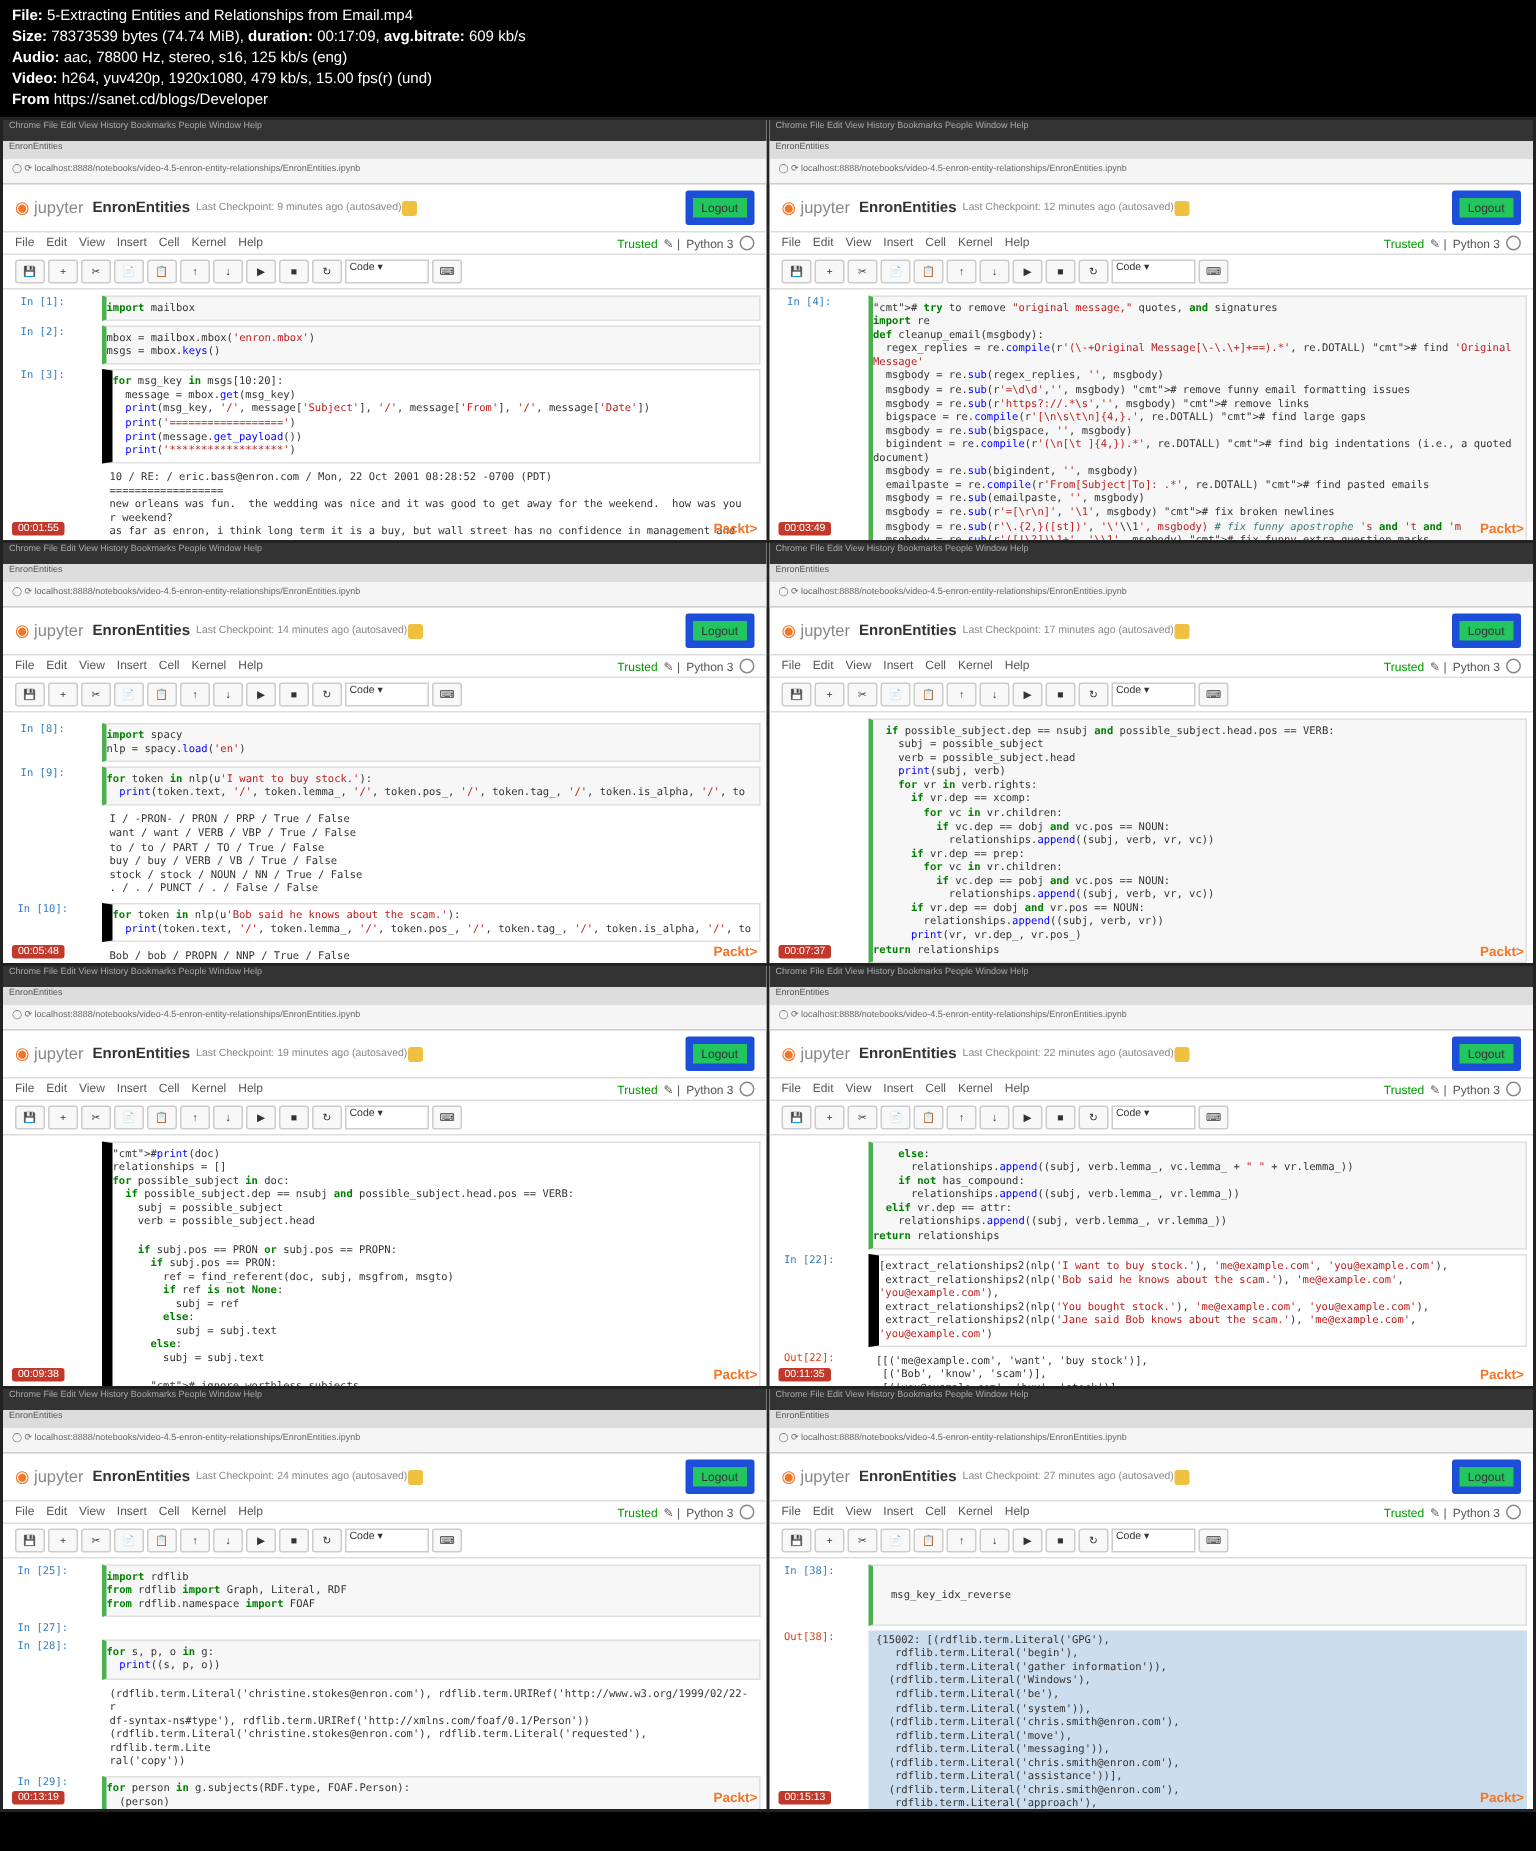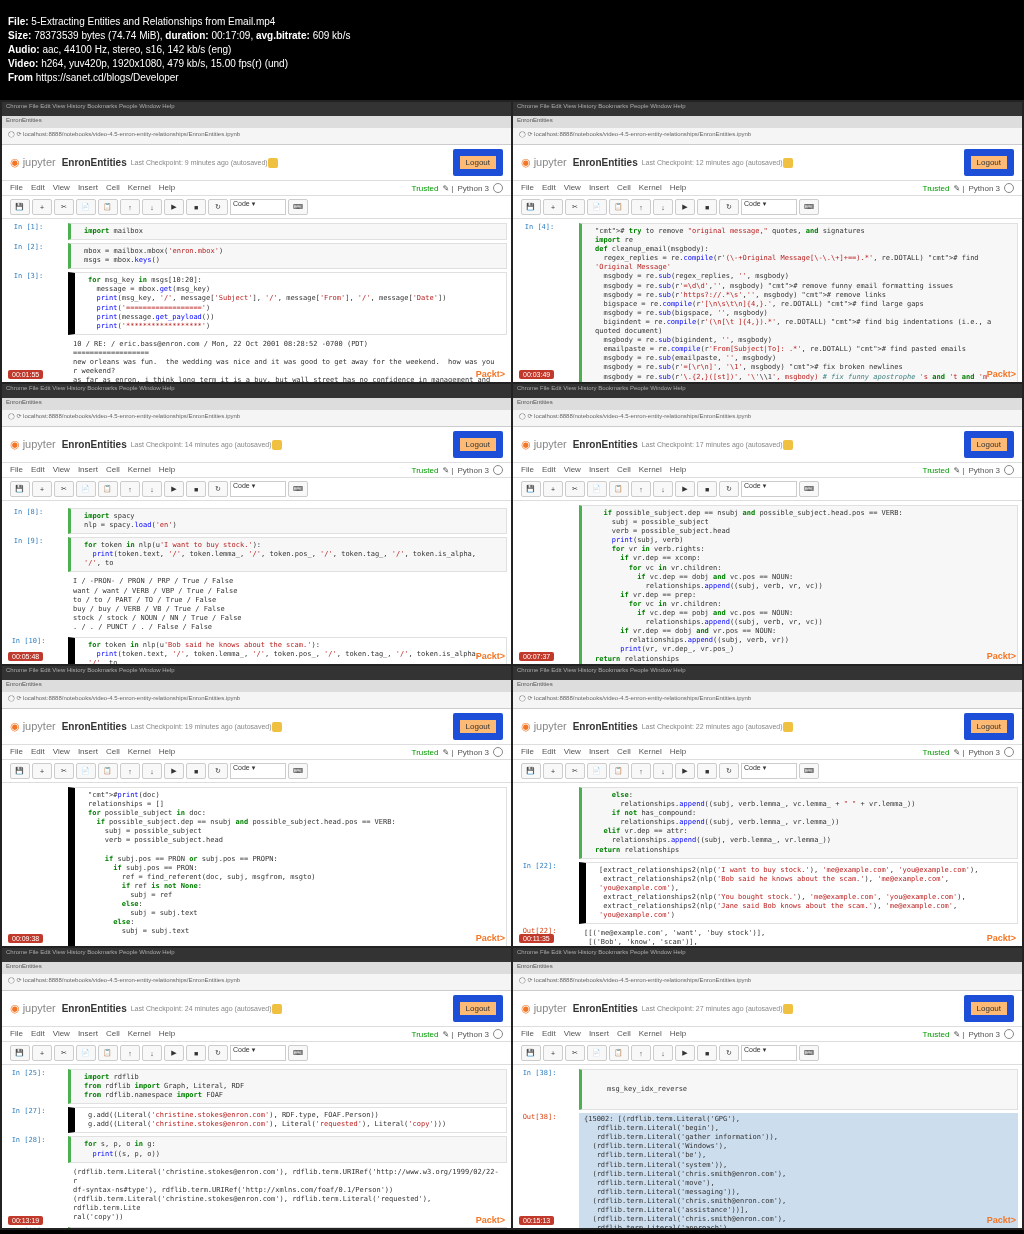--- a/index.html
+++ b/index.html
@@ -1,58 +1,58 @@
 <!DOCTYPE html>
 <html><head>
 <meta charset="utf-8">
 <style>
 body{margin:0;background:#000;font-family:Arial,sans-serif;font-size:10px;color:#fff}
-.header{padding:15px 8px;line-height:1.4}
+.header{padding:4px 8px;line-height:1.4}
 .header b{font-weight:bold}
 .grid{display:grid;grid-template-columns:1fr 1fr;gap:2px;padding:2px;background:#222}
 .panel{background:#fff;color:#333;height:280px;overflow:hidden;position:relative}
 .macbar{background:#333;height:12px;font-size:6px;color:#aaa;padding:1px 4px}
 .tabbar{background:#ddd;height:10px;font-size:6px;padding:1px 4px;color:#555}
 .urlbar{background:#f5f5f5;height:12px;font-size:6px;padding:2px 6px;color:#666;border-bottom:1px solid #ccc}
 .jhead{display:flex;align-items:center;padding:4px 8px;border-bottom:1px solid #ddd}
 .jlogo{font-size:11px;color:#888}
 .jlogo span{color:#f37626}
 .jtitle{font-size:10px;font-weight:bold;margin-left:6px}
 .jcheck{font-size:7px;color:#888;margin-left:4px}
-.logout{margin-left:auto;font-size:8px;background:#fdba74;border:7px solid #1d4ed8;padding:2px 6px;border-radius:2px}
+.logout{margin-left:auto;font-size:8px;background:#22c55e;border:5px solid #1d4ed8;padding:2px 6px;border-radius:2px}
 .pylogo{width:10px;height:10px;background:#f0c040;border-radius:2px;margin-right:4px}
 .jmenu{font-size:8px;padding:2px 8px;border-bottom:1px solid #ddd;display:flex;gap:8px;color:#555}
 .jmenu .right{margin-left:auto;display:flex;gap:4px;align-items:center}
 .trusted{color:#090}
 .jtool{padding:3px 8px;border-bottom:1px solid #ddd;display:flex;gap:2px;align-items:center}
 .tbtn{width:18px;height:14px;border:1px solid #ccc;background:#f8f8f8;font-size:7px;display:flex;align-items:center;justify-content:center;border-radius:2px}
 .tsel{width:50px;height:14px;border:1px solid #ccc;font-size:7px;padding:0 2px}
 .cells{padding:4px;font-family:Menlo,monospace;font-size:7px;line-height:1.3}
 .cell{display:flex;margin-bottom:3px}
 .prompt{width:45px;text-align:center;padding-right:17px;color:#307fc1;font-size:7px;flex-shrink:0}
 .oprompt{color:#d84315}
-.code{flex:1;background:#f7f7f7;border:1px solid #e0e0e0;padding:3px 13px;border-left:3px solid #4caf50}
+.code{flex:1;background:#f7f7f7;border:1px solid #e0e0e0;padding:3px 0;border-left:3px solid #4caf50}
 .code.active{border-left:7px solid #000000;background:#fff}
 .output{flex:1;padding:2px 5px;color:#333}
 .kw{color:#008000;font-weight:bold}
 .str{color:#ba2121}
 .cmt{color:#408080;font-style:italic}
 .fn{color:#00f}
 .ts{position:absolute;bottom:3px;left:6px;background:#c0392b;color:#fff;padding:1px 4px;font-size:7px;border-radius:2px}
 .packt{position:absolute;bottom:3px;right:6px;color:#f37626;font-size:9px;font-weight:bold}
 .kernel{width:8px;height:8px;border:1px solid #888;border-radius:50%}
 .highlight{background:#cde}
 </style>
 </head>
 <body>
 
 <div class="header">
 <b>File: </b><span>5-Extracting Entities and Relationships from Email.mp4</span><br>
 <b>Size: </b><span>78373539 bytes (74.74 MiB)</span>, <b>duration: </b><span>00:17:09</span>, <b>avg.bitrate: </b><span>609 kb/s</span><br>
-<b>Audio: </b><span>aac, 44100 Hz, stereo, s16, 142 kb/s (eng)</span><br>
+<b>Audio: </b><span>aac, 78800 Hz, stereo, s16, 125 kb/s (eng)</span><br>
 <b>Video: </b><span>h264, yuv420p, 1920x1080, 479 kb/s, 15.00 fps(r) (und)</span><br>
 <b>From </b><span>https://sanet.cd/blogs/Developer</span>
 </div>
 
 <div class="grid" id="grid">
     <div class="panel">
       <div class="macbar">Chrome File Edit View History Bookmarks People Window Help</div>
       <div class="tabbar">EnronEntities</div>
       <div class="urlbar">◯ ⟳ localhost:8888/notebooks/video-4.5-enron-entity-relationships/EnronEntities.ipynb</div>
       <div class="jhead">
@@ -524,24 +524,20 @@
         <div class="cell">
           <div class="prompt">In [25]:</div>
           <div class="code">
             <pre style="margin:0;white-space:pre-wrap"><span class="kw">import</span> rdflib
 <span class="kw">from</span> rdflib <span class="kw">import</span> Graph, Literal, RDF
 <span class="kw">from</span> rdflib.namespace <span class="kw">import</span> FOAF</pre>
           </div>
         </div>
         <div class="cell">
           <div class="prompt">In [27]:</div>
-          <div class="code active">
-            <pre style="margin:0;white-space:pre-wrap">g.add((Literal(<span class="str">'christine.stokes@enron.com'</span>), RDF.type, FOAF.Person))
-g.add((Literal(<span class="str">'christine.stokes@enron.com'</span>), Literal(<span class="str">'requested'</span>), Literal(<span class="str">'copy'</span>)))</pre>
-          </div>
         </div>
         <div class="cell">
           <div class="prompt">In [28]:</div>
           <div class="code">
             <pre style="margin:0;white-space:pre-wrap"><span class="kw">for</span> s, p, o <span class="kw">in</span> g:
   <span class="fn">print</span>((s, p, o))</pre>
           </div>
         </div>
         <div class="cell">
           <div class="prompt "></div>

